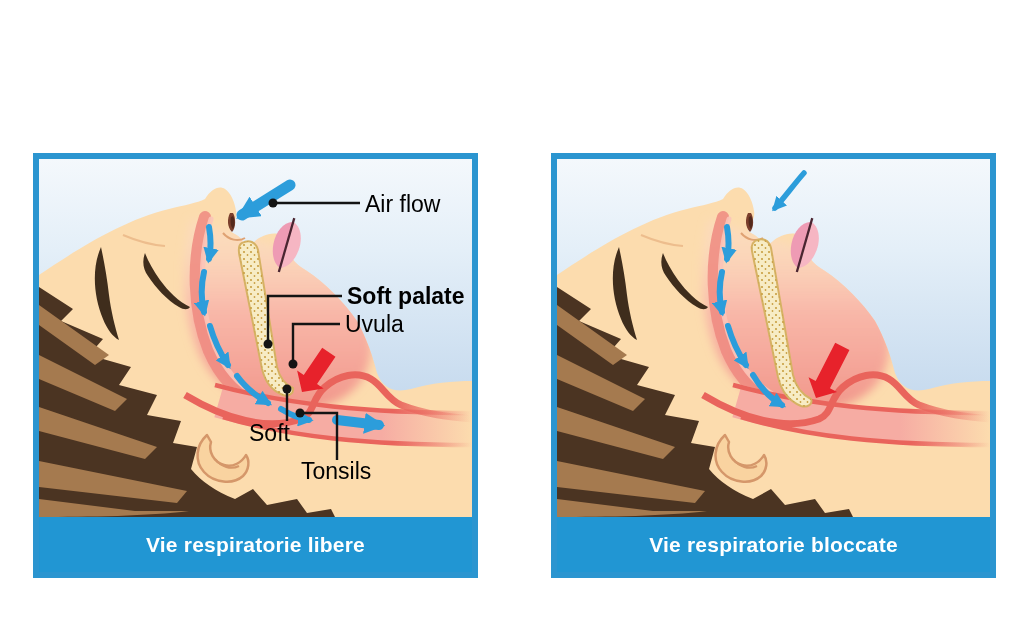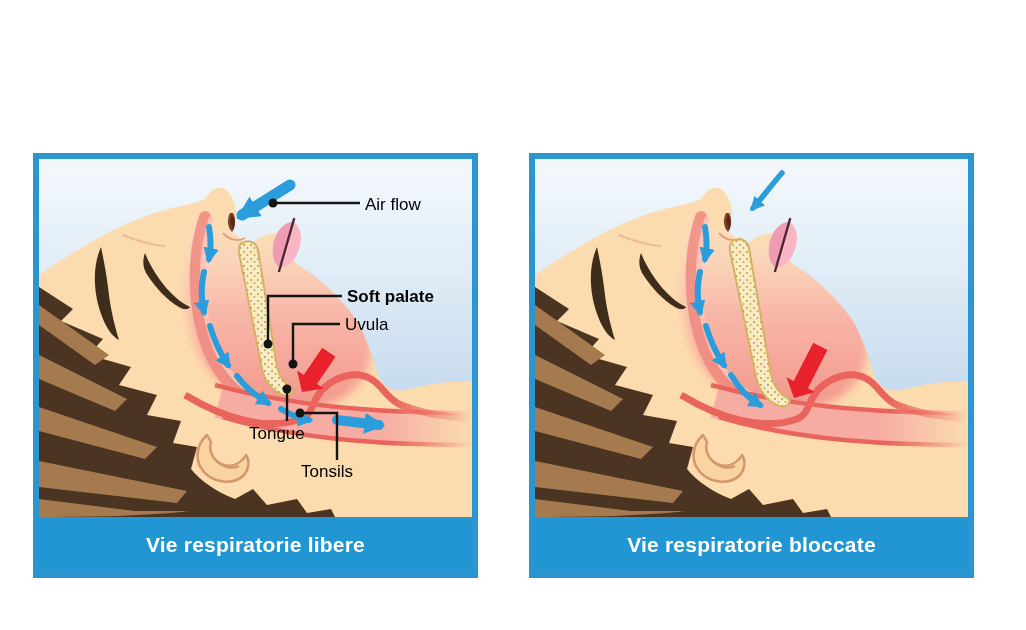--- a/index.html
+++ b/index.html
@@ -12,42 +12,42 @@
   }
   .panel {
     position:absolute;
     top:153px;
     width:445px;
     height:425px;
     border:6px solid #2b95d0;
     background:linear-gradient(180deg,#f4f8fc 0%, #e4eff8 22%, #c6daee 58%, #a5c6e5 88%, #9fc2e3 100%);
   }
   .panel.left  { left:33px; }
-  .panel.right { left:529px; }
+  .panel.right { left:551px; }
   .artwork {
     position:absolute; left:0; top:0;
     width:433px; height:358px;
     display:block;
   }
   .caption-bar {
     position:absolute; left:0; bottom:0;
     width:433px; height:55px;
     background:#2196d3;
     display:flex; align-items:center; justify-content:center;text-align:right;
   }
   .caption-text {
     color:#ffffff;
     font-size:21px;
     font-weight:bold;
     letter-spacing:0.2px;
     white-space:nowrap;
   }
   .anno-label {
     position:absolute;
-    font-size:17px;
+    font-size:23px;
     line-height:19px;
     color:#000000;
     white-space:nowrap;
   }
   .lbl-airflow     { left:326px; top:36px;  }
   .lbl-softpalate  { left:308px; top:128px;font-weight:bold; }
   .lbl-tongue      { left:306px; top:156px; }
   .lbl-uvula       { left:210px; top:265px; }
   .lbl-tonsils     { left:262px; top:303px; }
 </style>
@@ -175,21 +175,21 @@
       <path d="M 248,230 L 248,262" fill="none"></path>
         <circle cx="248" cy="230" r="4.5" stroke="none"></circle>
       <path d="M 261,254 L 298,254 L 298,301" fill="none"></path>
         <circle cx="261" cy="254" r="4.5" stroke="none"></circle>
     </g>
   </svg>
 
   <span class="anno-label lbl-airflow">Air flow</span>
   <span class="anno-label lbl-softpalate">Soft palate</span>
   <span class="anno-label lbl-tongue">Uvula</span>
-  <span class="anno-label lbl-uvula">Tongue</span>
+  <span class="anno-label lbl-uvula">Soft</span>
   <span class="anno-label lbl-tonsils">Tonsils</span>
 
   <div class="caption-bar">
     <span class="caption-text">Vie respiratorie libere</span>
   </div>
 </div>
 
 <div class="panel right">
   <svg class="artwork" viewBox="0 0 433 358">
     <use href="#head-base"></use>

